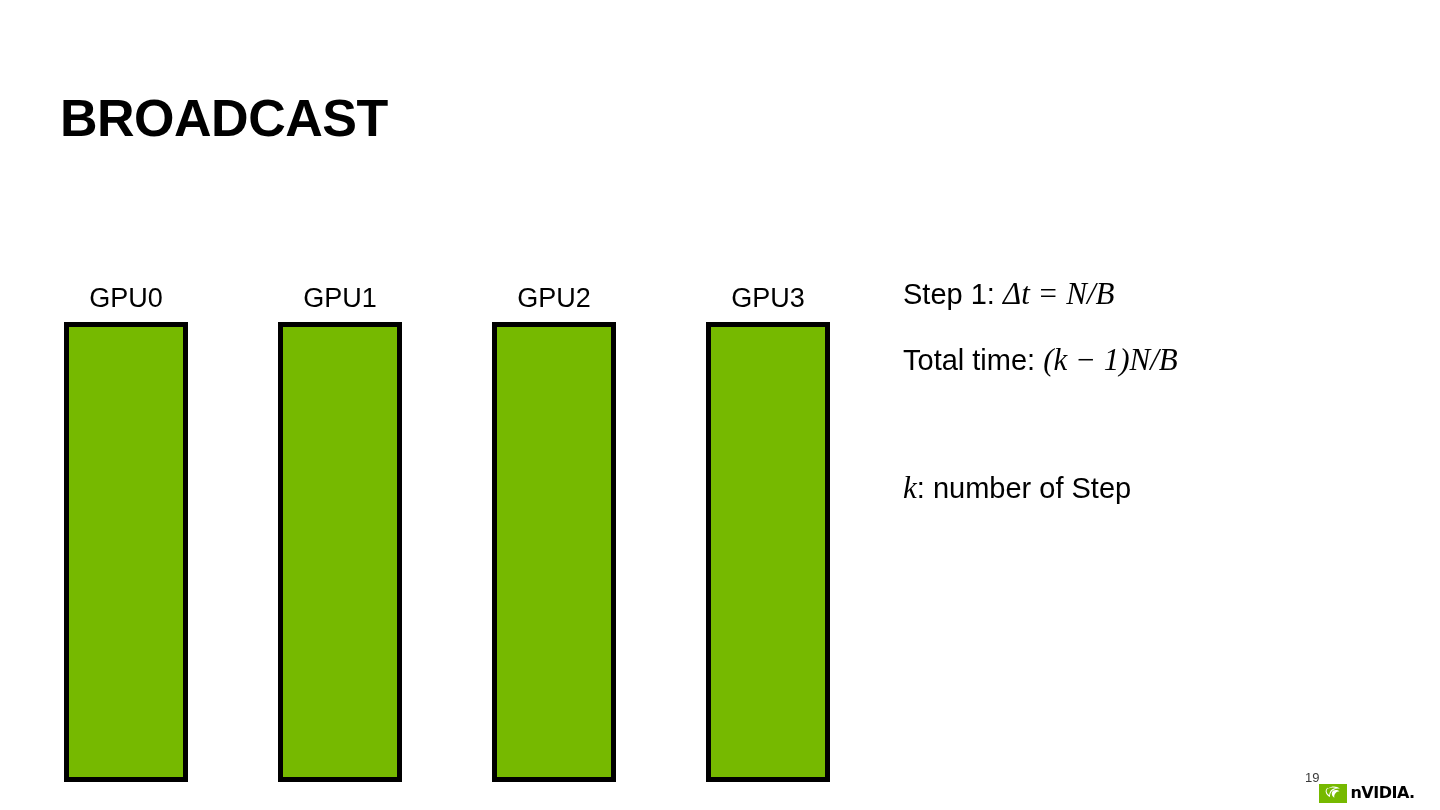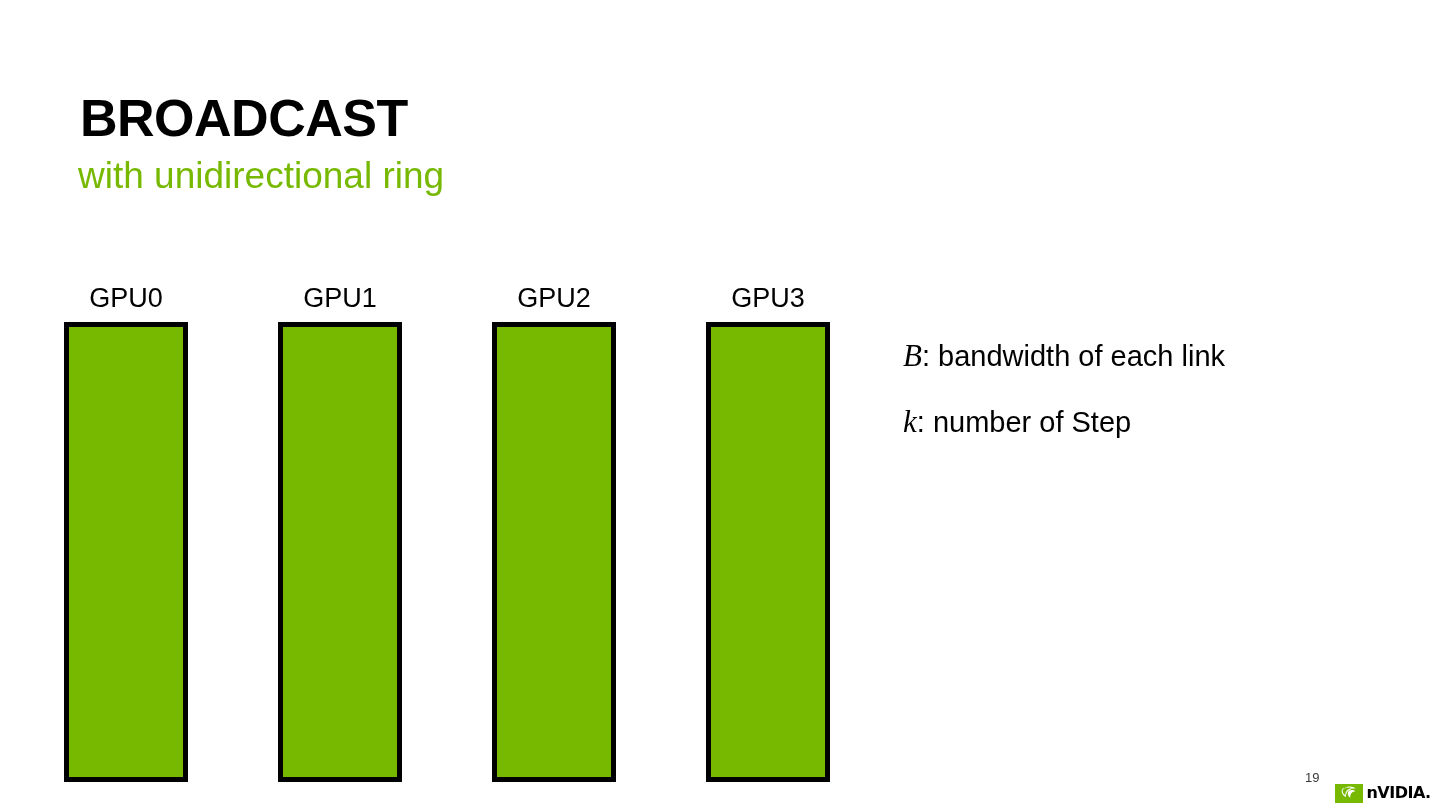--- a/index.html
+++ b/index.html
@@ -19,21 +19,21 @@
     position: absolute;
     inset: 0;
     width: 1440px;
     height: 810px;
     background: #ffffff;
   }
 
   
   .title {
     position: absolute;
-    left: 80px;
+    left: 60px;
     top: 90px;
     font-size: 52px;
     font-weight: bold;
     letter-spacing: -0.5px;
     line-height: 1.08;
     color: #000000;
     white-space: nowrap;
   }
   .subtitle {
     position: absolute;
@@ -109,21 +109,21 @@
   }
 
   
   .footer {
     position: absolute;
     left: 1305px;
     top: 762px;
     height: 30px;
     display: flex;
     align-items: center;
-    gap: 16px;
+    gap: 0;
   }
   .page-number {
     font-size: 13px;
     color: #3a3a3a;
     line-height: 1;
   }
   .nv-logo {
     display: flex;
     align-items: center;
     gap: 3px;
@@ -149,21 +149,20 @@
     line-height: 1;
     font-family: "DejaVu Sans", sans-serif;
   }
 </style>
 </head>
 <body>
 
 <div class="slide">
 
   <div class="title">BROADCAST</div>
-  <div class="subtitle">with unidirectional ring</div>
 
   <div class="bars">
 
     <div class="gpu-group" style="left:64px;">
       <div class="gpu-label">GPU0</div>
       <div class="gpu-bar"></div>
     </div>
 
     <div class="gpu-group" style="left:278px;">
       <div class="gpu-label">GPU1</div>
@@ -177,30 +176,33 @@
 
     <div class="gpu-group" style="left:706px;">
       <div class="gpu-label">GPU3</div>
       <div class="gpu-bar"></div>
     </div>
 
   </div>
 
   <div class="rhs">
 
-
-
-
+    <div class="rhs-line">
+      <span class="lbl">Step 1: </span><span class="math">Δt</span><span class="math op">&nbsp;=&nbsp;</span><span class="math">N/B</span>
+    </div>
+
+
+
+    <div class="rhs-line">
+      <span class="lbl">Total time: </span><span class="math num">(</span><span class="math">k</span><span class="math op"> − </span><span class="math num">1</span><span class="math num">)</span><span class="math">N/B</span>
+    </div>
 
     <div class="spacer-line"></div>
 
 
-    <div class="rhs-line">
-      <span class="math">B</span><span class="lbl">: bandwidth of each link</span>
-    </div>
 
     <div class="rhs-line">
       <span class="math">k</span><span class="lbl">: number of Step</span>
     </div>
 
   </div>
 
   <div class="footer">
     <span class="page-number">19</span>
     <span class="nv-logo">

